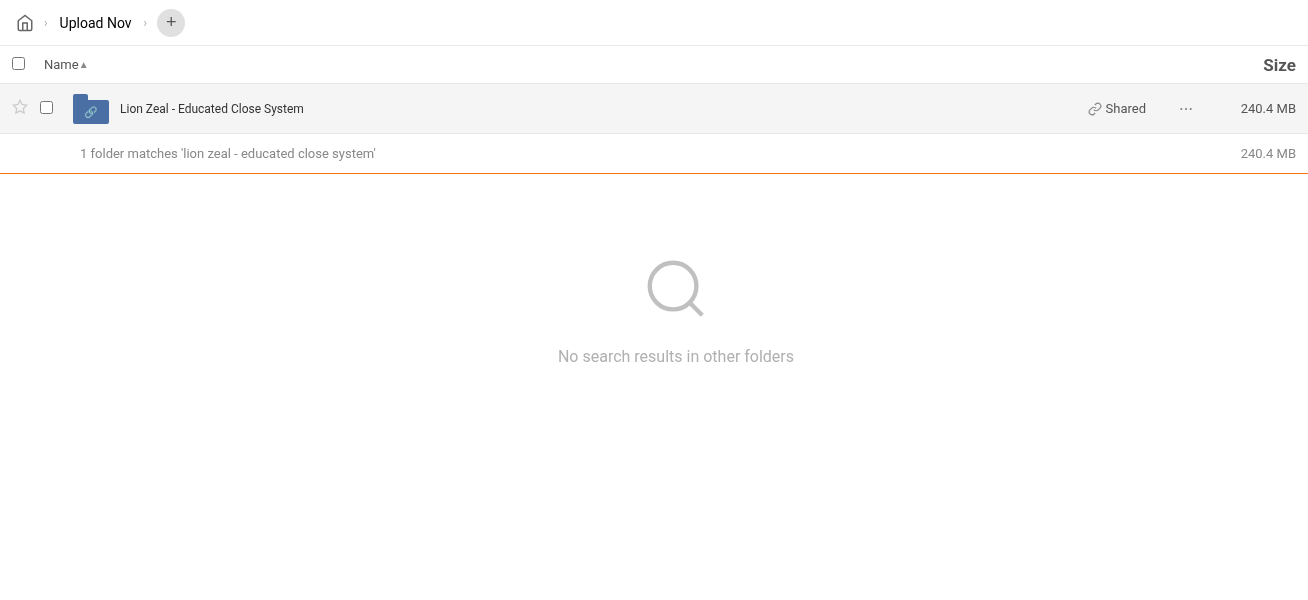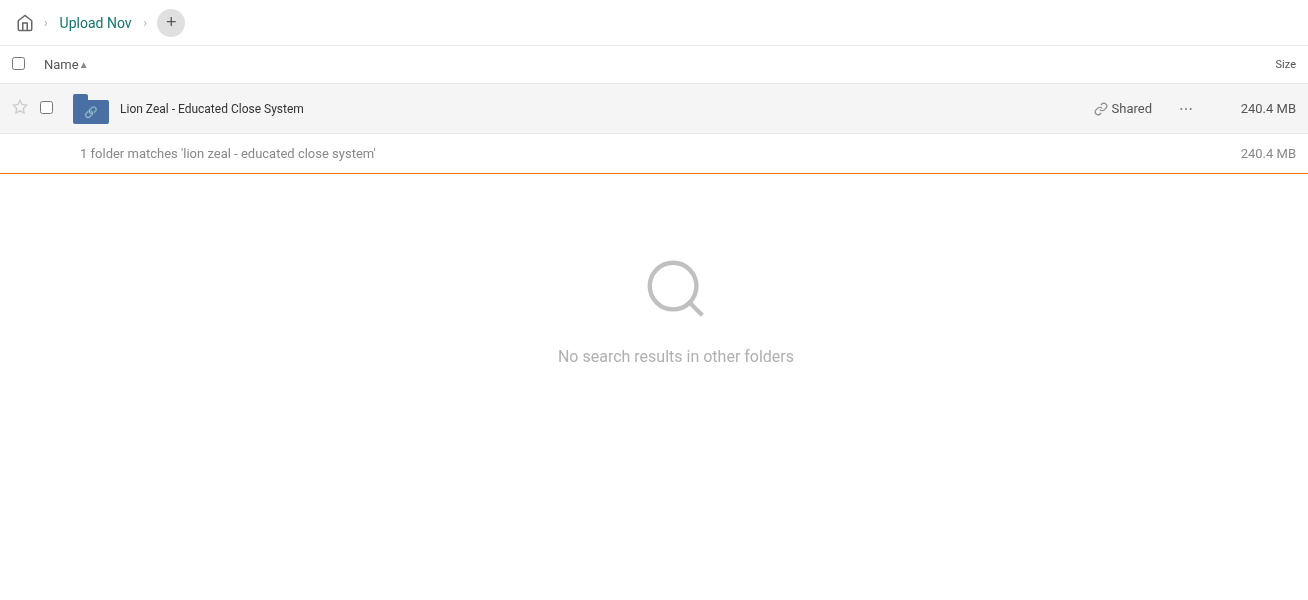--- a/index.html
+++ b/index.html
@@ -38,21 +38,21 @@
       border-radius: 4px;
     }
 
     .breadcrumb-chevron {
       color: #aaa;
       font-size: 12px;
       padding: 0 2px;
     }
 
     .breadcrumb-item {
-      color: #0f766e;
+      color: #000000;
       font-size: 14px;
       cursor: pointer;
       padding: 4px 6px;
       border-radius: 4px;
     }
 
     .add-button {
       display: flex;
       align-items: center;
       justify-content: center;
@@ -85,24 +85,25 @@
     .header-name {
       display: flex;
       align-items: center;
       font-size: 13px;
       color: #555;
       cursor: pointer;
       flex: 1;
     }
 
     .header-size {
-      font-size: 11px;
+      font-size: 17px;
       color: #555;
       min-width: 80px;
       text-align: right;
+      font-weight: bold;
     }
 
     
     .file-row {
       display: flex;
       align-items: center;
       padding: 0 12px;
       height: 50px;
       background: #f5f5f5;
       border-bottom: 1px solid #e8e8e8;
@@ -137,21 +138,21 @@
       color: #333;
       font-weight: 400;
     }
 
     .shared-badge {
       display: flex;
       align-items: center;
       gap: 4px;
       color: #555;
       font-size: 13px;
-      margin-right: 20px;
+      margin-right: 26px;
       justify-content: center;
     }
 
     .more-button {
       width: 28px;
       height: 28px;
       display: flex;
       align-items: center;
       justify-content: center;
       border-radius: 4px;

